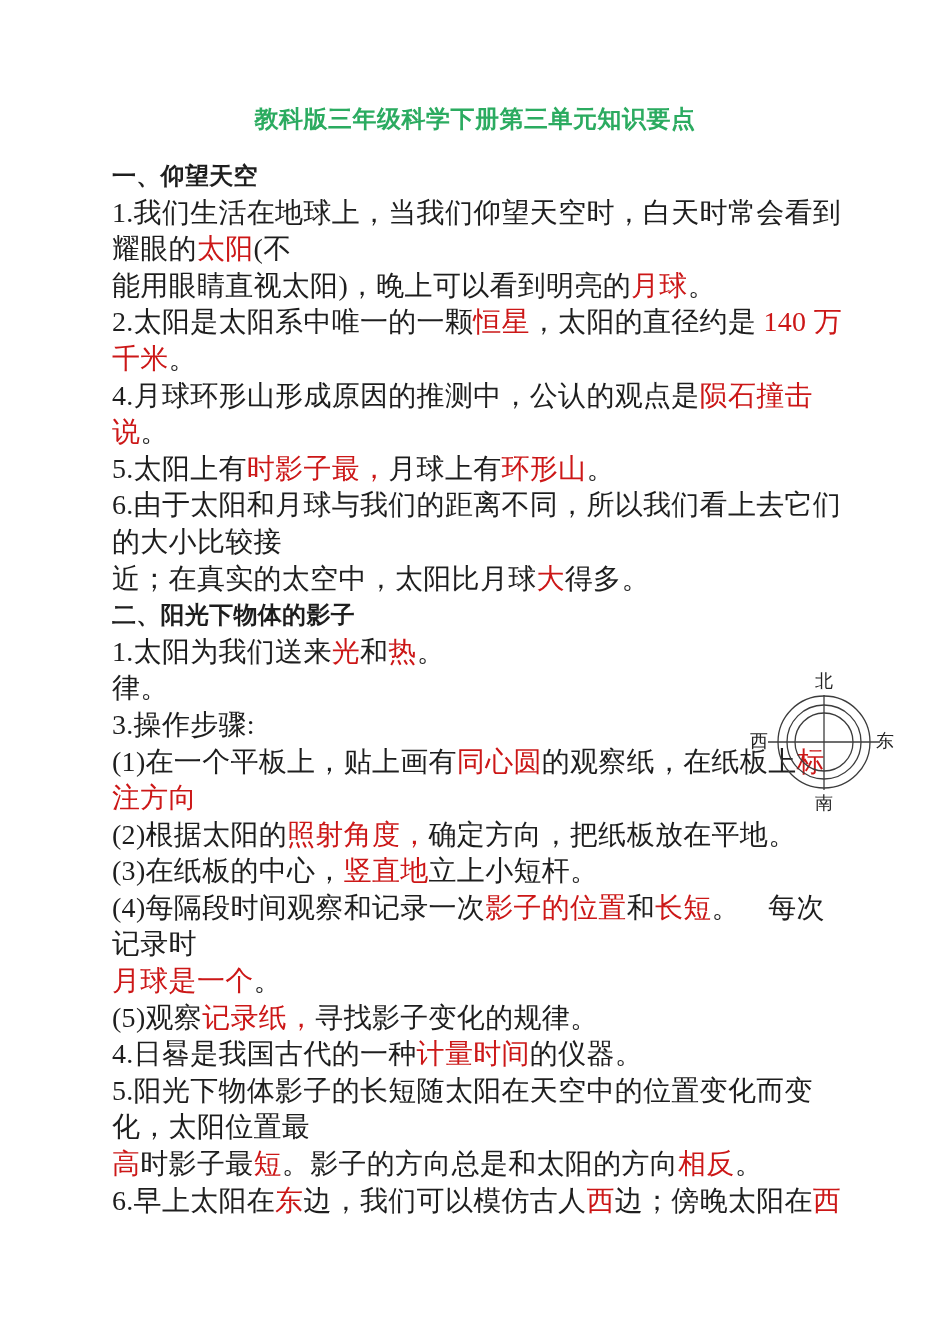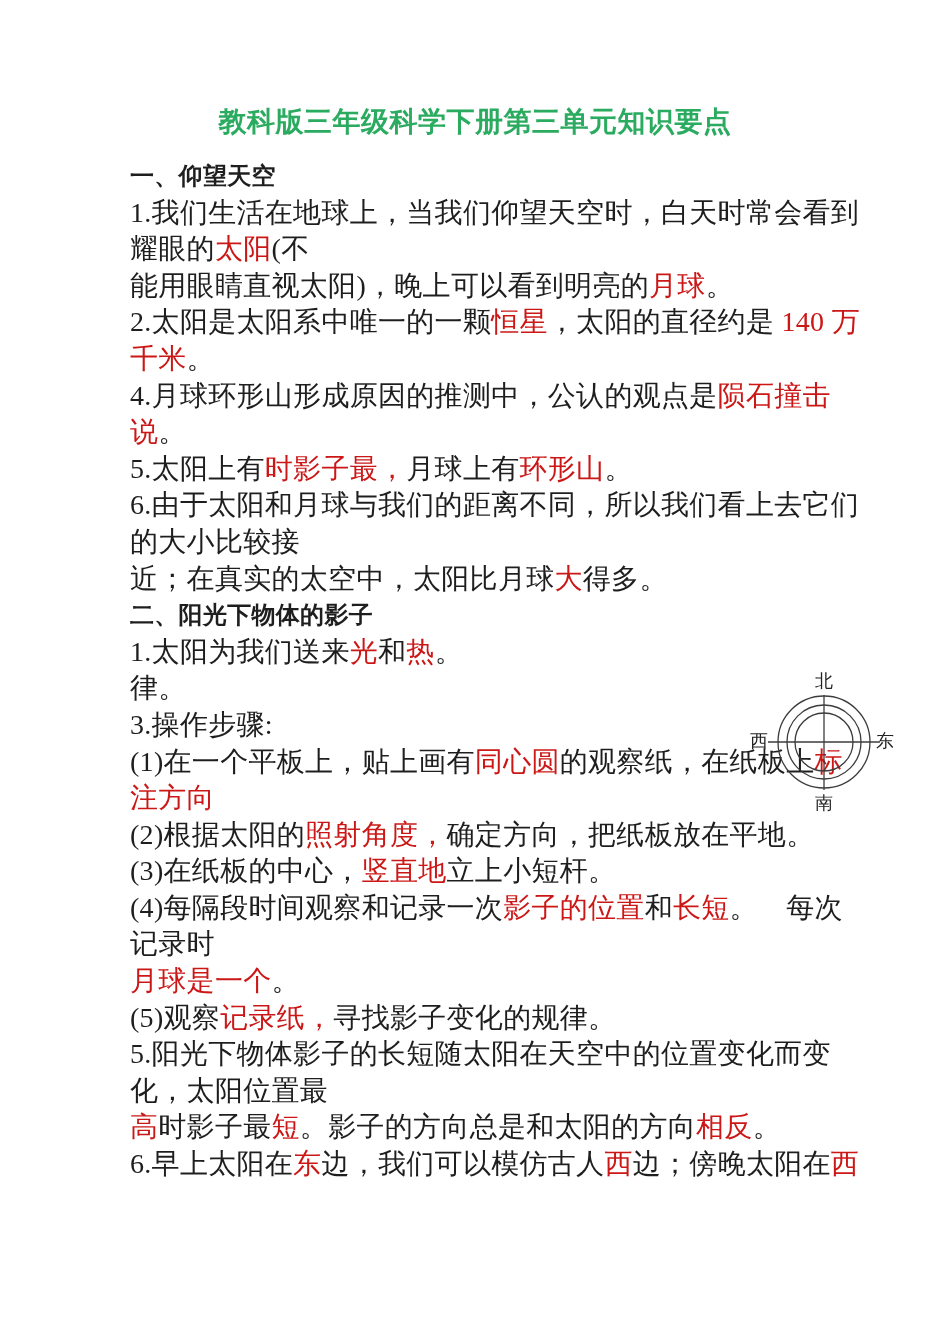--- a/index.html
+++ b/index.html
@@ -10,29 +10,28 @@
     font-family: "Liberation Serif", serif;
     color: var(--ink, #1e1e1e);
     overflow: hidden;
   }
   .page-title {
     position: absolute;
     top: 103px; left: 0; width: 950px;
     text-align: center;
     font-family: "Liberation Sans", sans-serif;
     font-weight: bold;
-    font-size: 28px;
+    font-size: 24px;
     color: var(--green, #2bab60);
     letter-spacing: 0.5px;
   }
   .doc {
     position: absolute;
     top: 158px; left: 112px;
     width: 740px;
-    margin-left: 18px;
   }
   .line {
     font-size: 28px;
     line-height: 36.6px;
     white-space: pre-wrap;
     letter-spacing: 0.3px;
   }
   .line.heading {
     font-family: "Liberation Sans", sans-serif;
     font-weight: bold;
@@ -73,20 +72,21 @@
     <div class="line heading"><span>二、阳光下物体的影子</span></div>
     <div class="line body"><span>1.太阳为我们送来</span><span class="red">光</span><span>和</span><span class="red">热</span><span>。</span></div>
     <div class="line body"><span>律。</span></div>
     <div class="line body"><span>3.操作步骤:</span></div>
     <div class="line body"><span>(1)在一个平板上，贴上画有</span><span class="red">同心圆</span><span>的观察纸，在纸板上</span><span class="red">标注方向</span></div>
     <div class="line body"><span>(2)根据太阳的</span><span class="red">照射角度，</span><span>确定方向，把纸板放在平地。</span></div>
     <div class="line body"><span>(3)在纸板的中心，</span><span class="red">竖直地</span><span>立上小短杆。</span></div>
     <div class="line body"><span>(4)每隔段时间观察和记录一次</span><span class="red">影子的位置</span><span>和</span><span class="red">长短</span><span>。　每次记录时</span></div>
     <div class="line body"><span class="red">月球是一个</span><span>。</span></div>
     <div class="line body"><span>(5)观察</span><span class="red">记录纸，</span><span>寻找影子变化的规律。</span></div>
+    <div class="line body"><span>4.日晷是我国古代的一种</span><span class="red">计量时间</span><span>的仪器。</span></div>
     <div class="line body"><span>5.阳光下物体影子的长短随太阳在天空中的位置变化而变化，太阳位置最</span></div>
     <div class="line body"><span class="red">高</span><span>时影子最</span><span class="red">短</span><span>。影子的方向总是和太阳的方向</span><span class="red">相反</span><span>。</span></div>
     <div class="line body"><span>6.早上太阳在</span><span class="red">东</span><span>边，我们可以模仿古人</span><span class="red">西</span><span>边；傍晚太阳在</span><span class="red">西</span></div>
   </div>
 
 <div class="compass">
   <svg width="172" height="152" viewBox="0 0 172 152">
     <circle cx="86" cy="78" r="46" fill="none" stroke="#3c3c3c" stroke-width="1.3"></circle>
     <circle cx="86" cy="78" r="37" fill="none" stroke="#3c3c3c" stroke-width="1.3"></circle>
     <circle cx="86" cy="78" r="29" fill="none" stroke="#3c3c3c" stroke-width="1.3"></circle>

